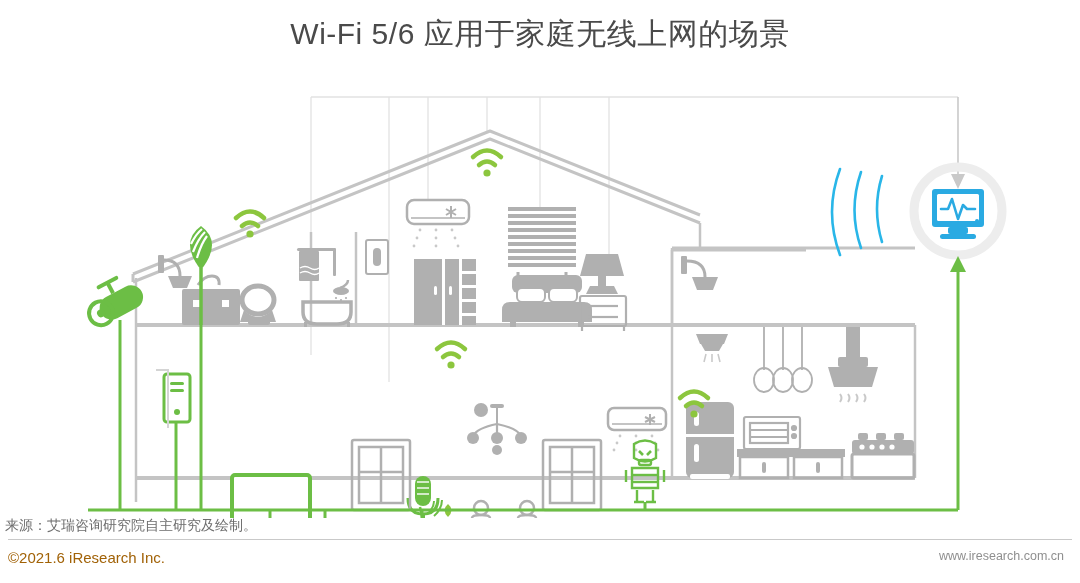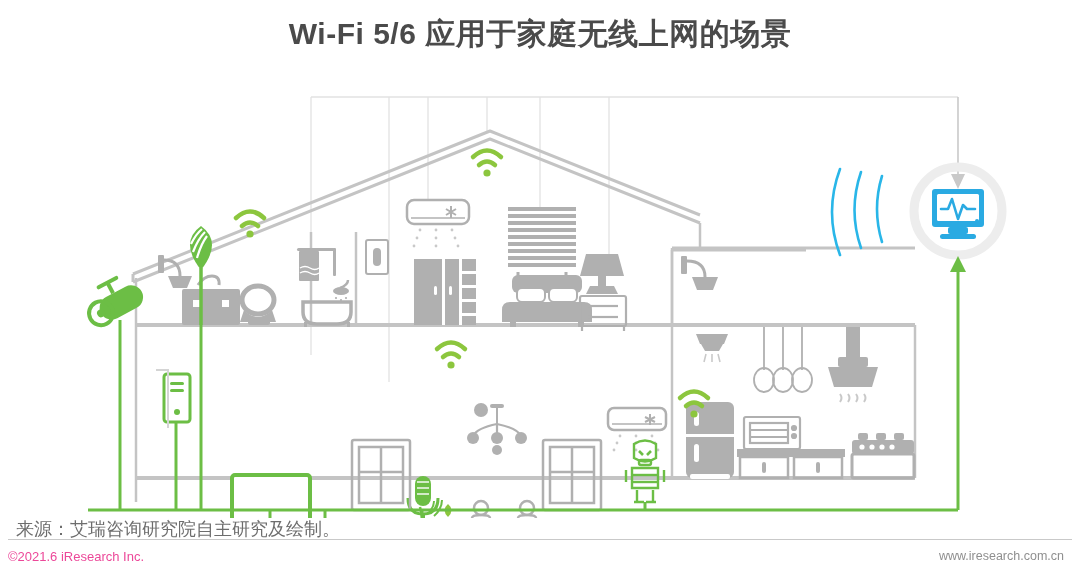--- a/index.html
+++ b/index.html
@@ -7,40 +7,40 @@
     width:1080px;height:583px;
     background:#ffffff;
     font-family:"Liberation Sans","DejaVu Sans",sans-serif;
     position:relative;overflow:hidden;
   }
   #page{position:absolute;inset:0;}
 
   .title{
     position:absolute;left:0;top:14px;width:1080px;
     text-align:center;
-    font-size:30px;font-weight:bold;color:#4a4a4a;
+    font-size:30px;font-weight:normal;color:#4a4a4a;
     letter-spacing:0.5px;
     white-space:nowrap;
   }
 
   .figure{position:absolute;left:0;top:72px;width:1080px;height:446px;}
   .figure svg{display:block;}
 
   .footer{position:absolute;left:0;bottom:0;width:1080px;height:66px;}
   .source-text{
-    position:absolute;left:16px;top:0px;
-    font-size:18px;color:#6d6d6d;white-space:nowrap;
+    position:absolute;left:5px;top:0px;
+    font-size:14px;color:#6d6d6d;white-space:nowrap;
   }
   .rule{
     position:absolute;left:8px;top:22px;width:1064px;height:1px;
     background:#c9c9c9;
   }
   .copyright{
     position:absolute;left:8px;top:32px;
-    font-size:13px;color:#ec4899;white-space:nowrap;
+    font-size:15px;color:#a16207;white-space:nowrap;
   }
   .website{
     position:absolute;right:16px;top:32px;
     font-size:12.5px;color:#8f8f8f;white-space:nowrap;
   }
 </style>
 </head>
 <body>
 
 <div id="page">

